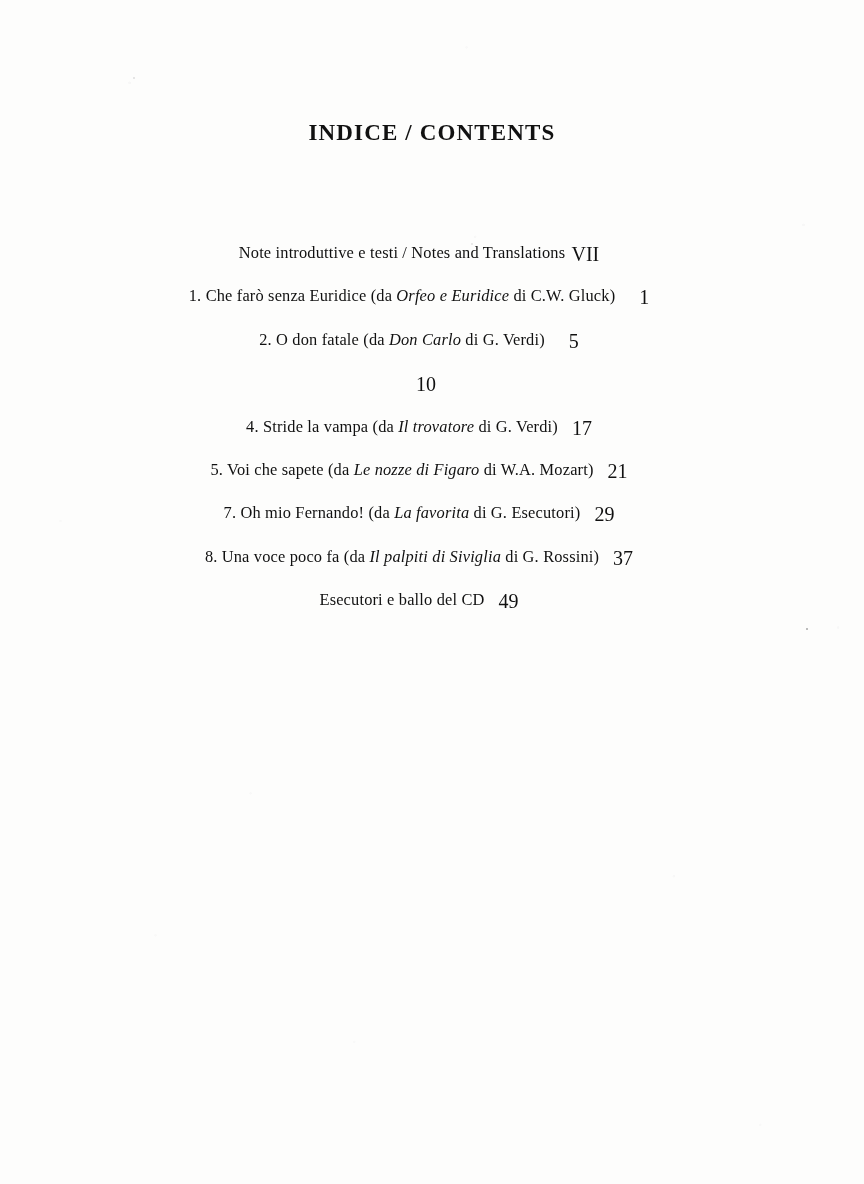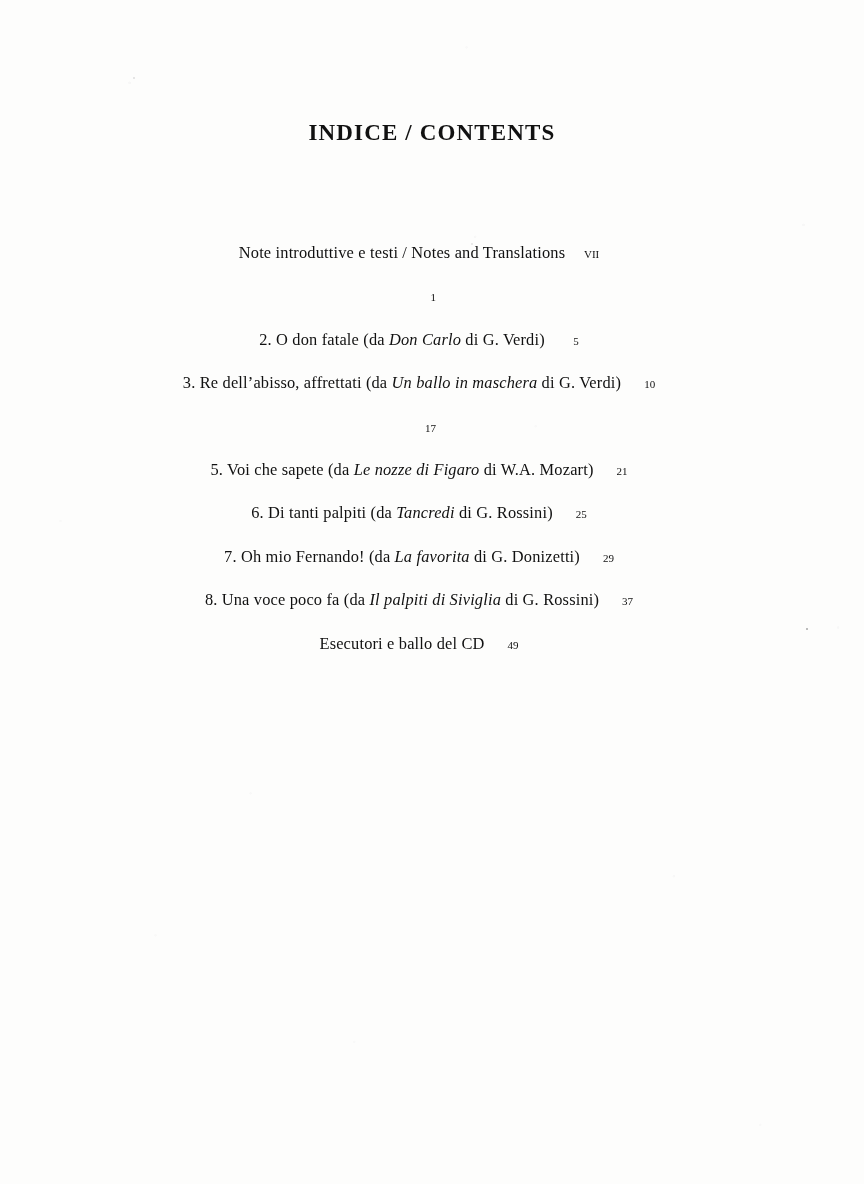--- a/index.html
+++ b/index.html
@@ -76,21 +76,21 @@
   .toc-label {
     font-size: 16.4px;
     line-height: 20px;
     white-space: nowrap;
     letter-spacing: 0.01em;
   }
   .toc-label .work {
     font-style: italic;
   }
   .toc-page {
-    font-size: 11px;
+    font-size: 20px;
     line-height: 20px;
     text-align: right;
     white-space: nowrap;
     min-width: 34px;
     padding-top: 1px;
   }
 </style>
 </head>
 <body style="background: rgb(253, 253, 252); color: rgb(17, 17, 17);">
 
@@ -100,43 +100,40 @@
 <div class="speckle" style="left:471px; top:243px; opacity:.3;"></div>
 
 <h1 class="page-title">INDICE / CONTENTS</h1>
 
 <div class="contents-list">
     <div class="toc-row">
       <div class="toc-label"><span>Note introduttive e testi / Notes and Translations</span></div>
       <div class="toc-page">VII</div>
     </div>
     <div class="toc-row">
+      <div class="toc-label"><span>1. Che farò senza Euridice (da </span><span class="work">Orfeo e Euridice</span><span> di C.W. Gluck)</span></div>
       <div class="toc-page">1</div>
     </div>
     <div class="toc-row">
       <div class="toc-label"><span>2. O don fatale (da </span><span class="work">Don Carlo</span><span> di G. Verdi)</span></div>
       <div class="toc-page">5</div>
     </div>
     <div class="toc-row">
-      <div class="toc-label"><span>3. Re dell’abisso, affrettati (da </span><span class="work">Un ballo in maschera</span><span> di G. Verdi)</span></div>
       <div class="toc-page">10</div>
     </div>
     <div class="toc-row">
+      <div class="toc-label"><span>4. Stride la vampa (da </span><span class="work">Il trovatore</span><span> di G. Verdi)</span></div>
       <div class="toc-page">17</div>
     </div>
     <div class="toc-row">
       <div class="toc-label"><span>5. Voi che sapete (da </span><span class="work">Le nozze di Figaro</span><span> di W.A. Mozart)</span></div>
       <div class="toc-page">21</div>
     </div>
     <div class="toc-row">
-      <div class="toc-label"><span>6. Di tanti palpiti (da </span><span class="work">Tancredi</span><span> di G. Rossini)</span></div>
-      <div class="toc-page">25</div>
-    </div>
-    <div class="toc-row">
-      <div class="toc-label"><span>7. Oh mio Fernando! (da </span><span class="work">La favorita</span><span> di G. Donizetti)</span></div>
+      <div class="toc-label"><span>7. Oh mio Fernando! (da </span><span class="work">La favorita</span><span> di G. Esecutori)</span></div>
       <div class="toc-page">29</div>
     </div>
     <div class="toc-row">
       <div class="toc-label"><span>8. Una voce poco fa (da </span><span class="work">Il palpiti di Siviglia</span><span> di G. Rossini)</span></div>
       <div class="toc-page">37</div>
     </div>
     <div class="toc-row">
       <div class="toc-label"><span>Esecutori e ballo del CD</span></div>
       <div class="toc-page">49</div>
     </div>

